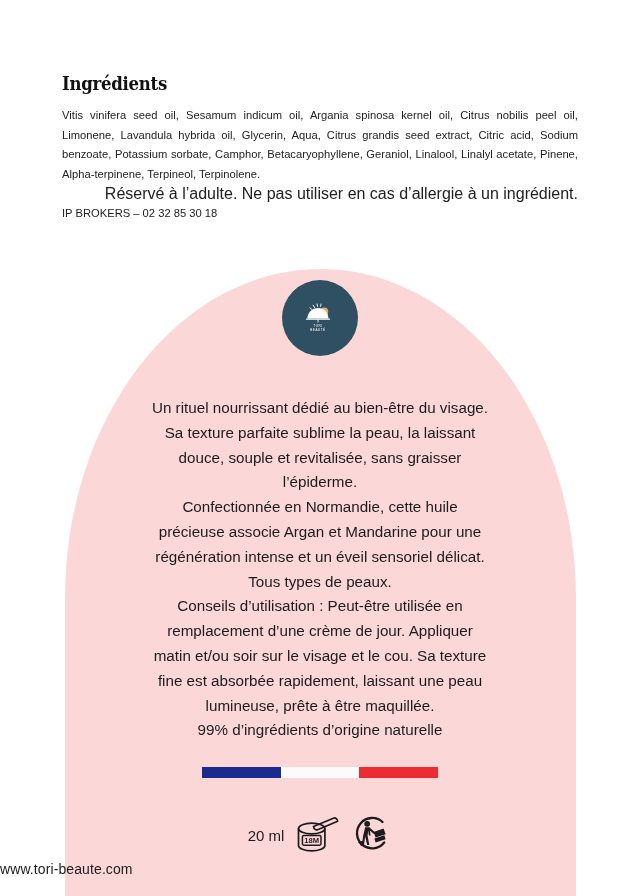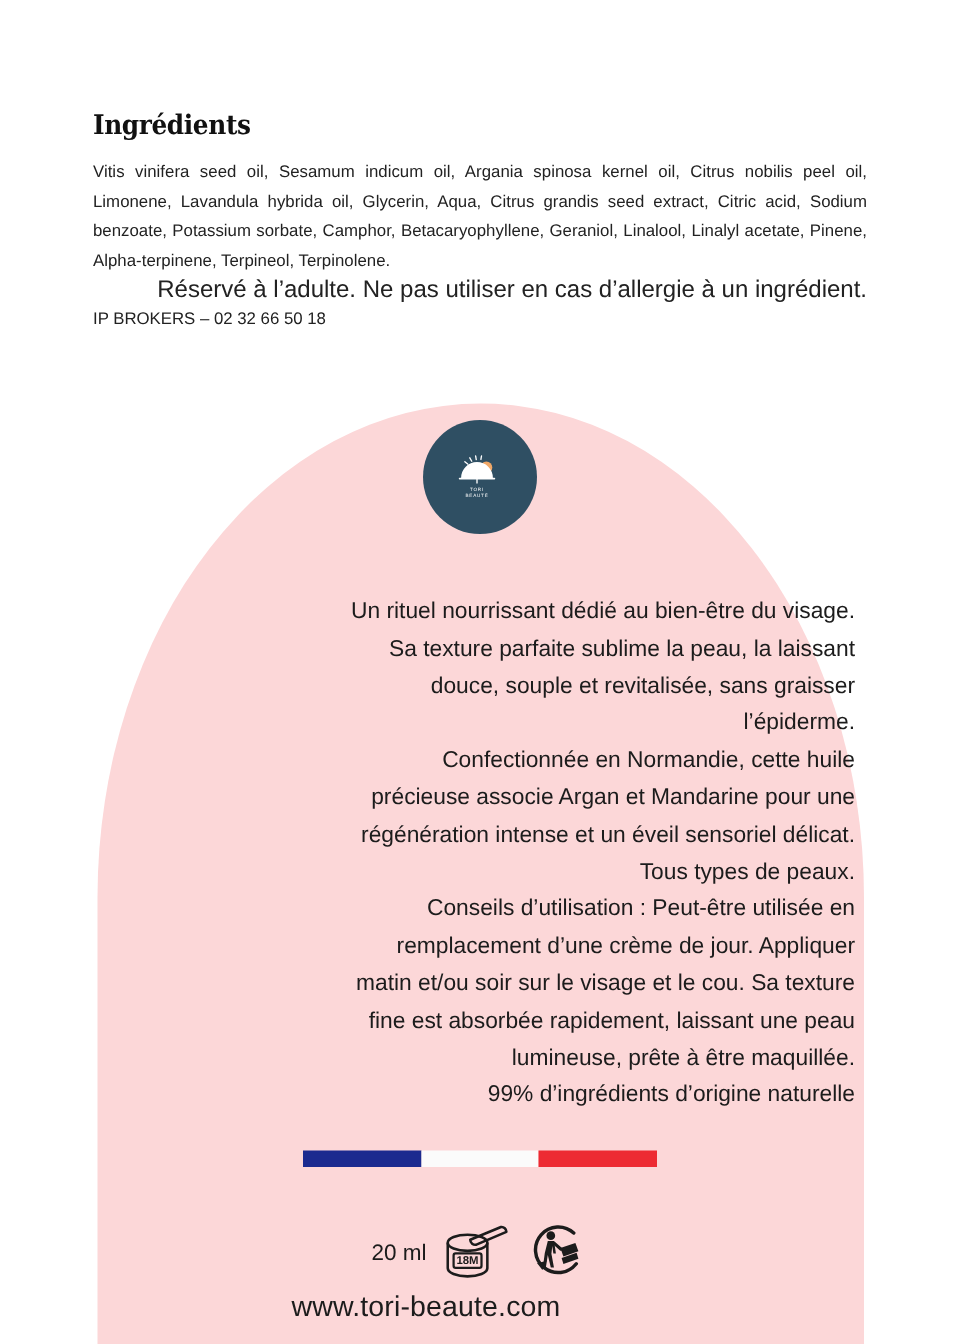--- a/index.html
+++ b/index.html
@@ -102,21 +102,20 @@
     left: 70px;
     top: 381px;
     width: 500px;
     text-align: center;
     font-size: 15.2px;
     line-height: 24.8px;
     color: #1c1c1c;
   }
   .description p {
     margin: 0;
-    text-align: right;
   }
 
   
   .flag {
     position: absolute;
     left: 202px;
     top: 752px;
     width: 236px;
     height: 11px;
     display: flex;
@@ -143,36 +142,35 @@
     line-height: 1;
   }
   .icon-pao, .icon-tidyman { display: block; }
 
   
   .website {
     position: absolute;
     left: 0;
     top: 846px;
     width: 568px;
-    text-align: center;
-    font-size: 19px;
+    font-size: 14px;
     color: #1c1c1c;
     letter-spacing: 0.1px;
   }
 </style>
 </head>
 <body>
 
 <div class="page">
 
   <section class="ingredients-section">
     <h1 class="ingredients-heading">Ingrédients</h1>
     <p class="ingredients-list">Vitis vinifera seed oil, Sesamum indicum oil, Argania spinosa kernel oil, Citrus nobilis peel oil, Limonene, Lavandula hybrida oil, Glycerin, Aqua, Citrus grandis seed extract, Citric acid, Sodium benzoate, Potassium sorbate, Camphor, Betacaryophyllene, Geraniol, Linalool, Linalyl acetate, Pinene, Alpha-terpinene, Terpineol, Terpinolene.</p>
     <p class="ingredients-note">Réservé à l’adulte. Ne pas utiliser en cas d’allergie à un ingrédient.</p>
-    <p class="ingredients-contact">IP BROKERS – 02 32 66 50 18</p>
+    <p class="ingredients-contact">IP BROKERS – 02 32 85 30 18</p>
   </section>
 
   <div class="arch-panel"></div>
 
   <div class="logo-badge">
     <svg class="logo-emblem" width="40" height="34" viewBox="0 0 40 34">
 
       <g stroke="#ffffff" stroke-width="0.9" stroke-linecap="round">
         <line x1="14.5" y1="6.5" x2="13.2" y2="4.2"></line>
         <line x1="17.5" y1="5.4" x2="17.1" y2="3.0"></line>

